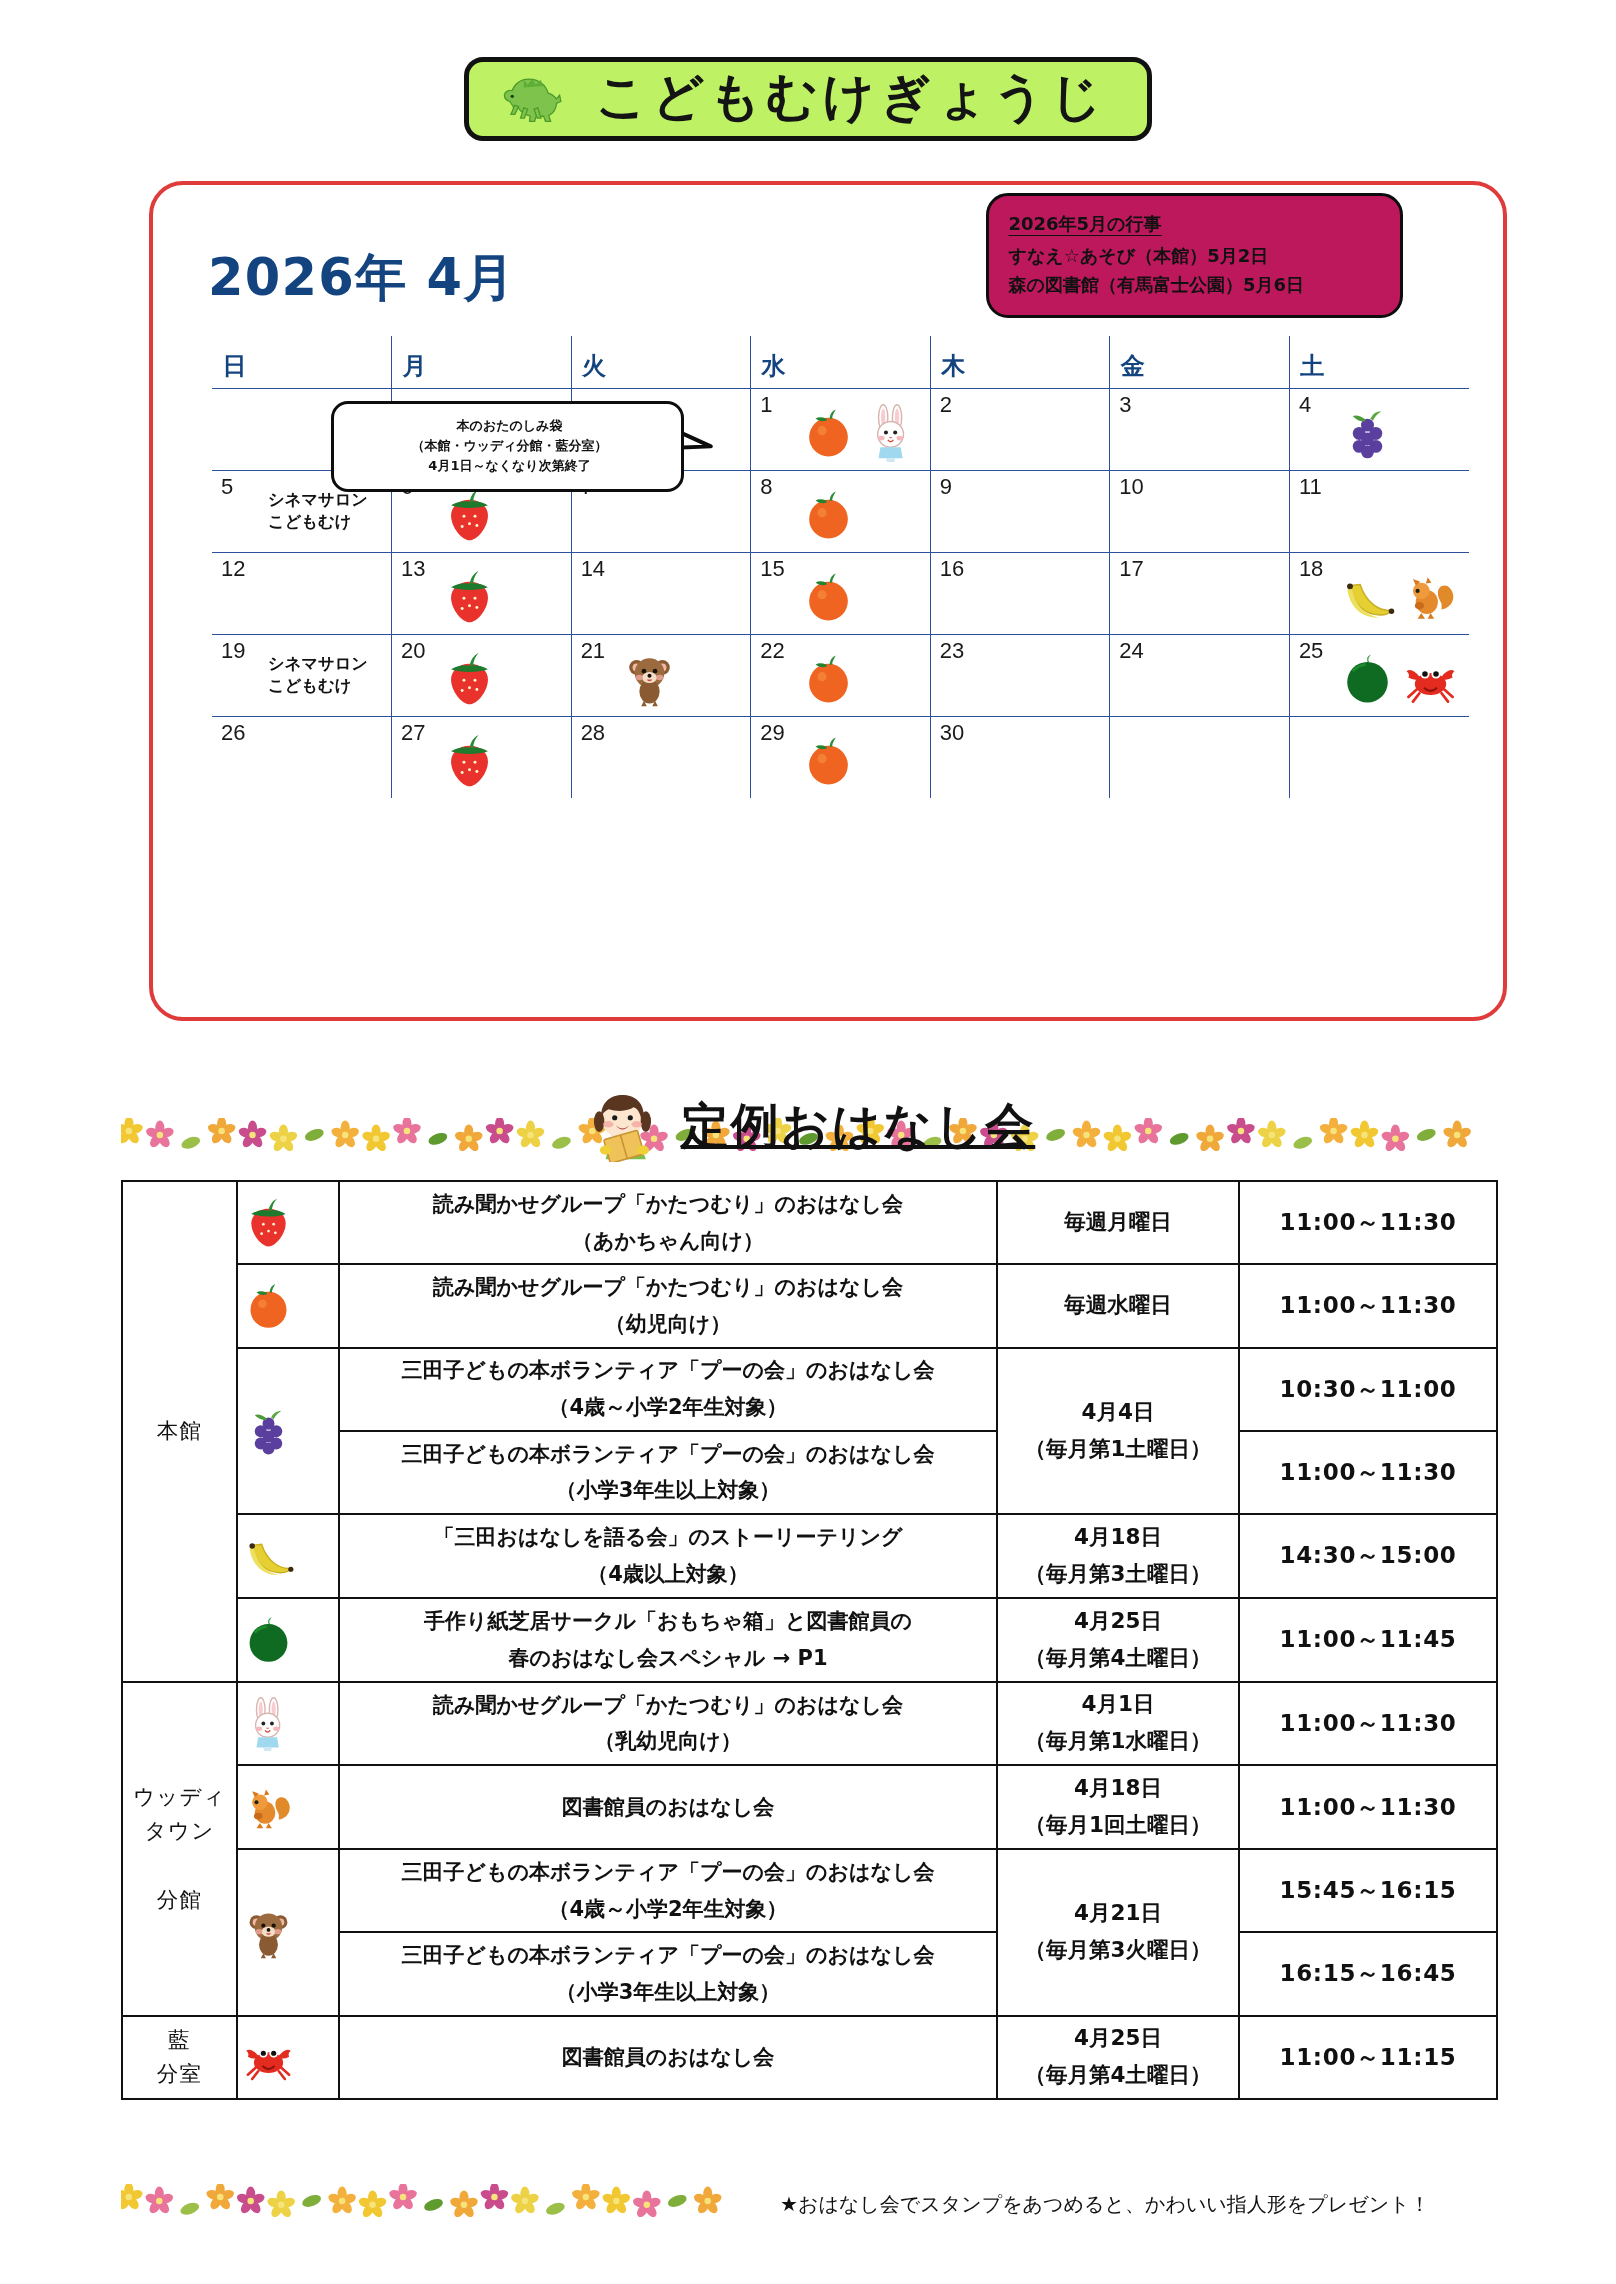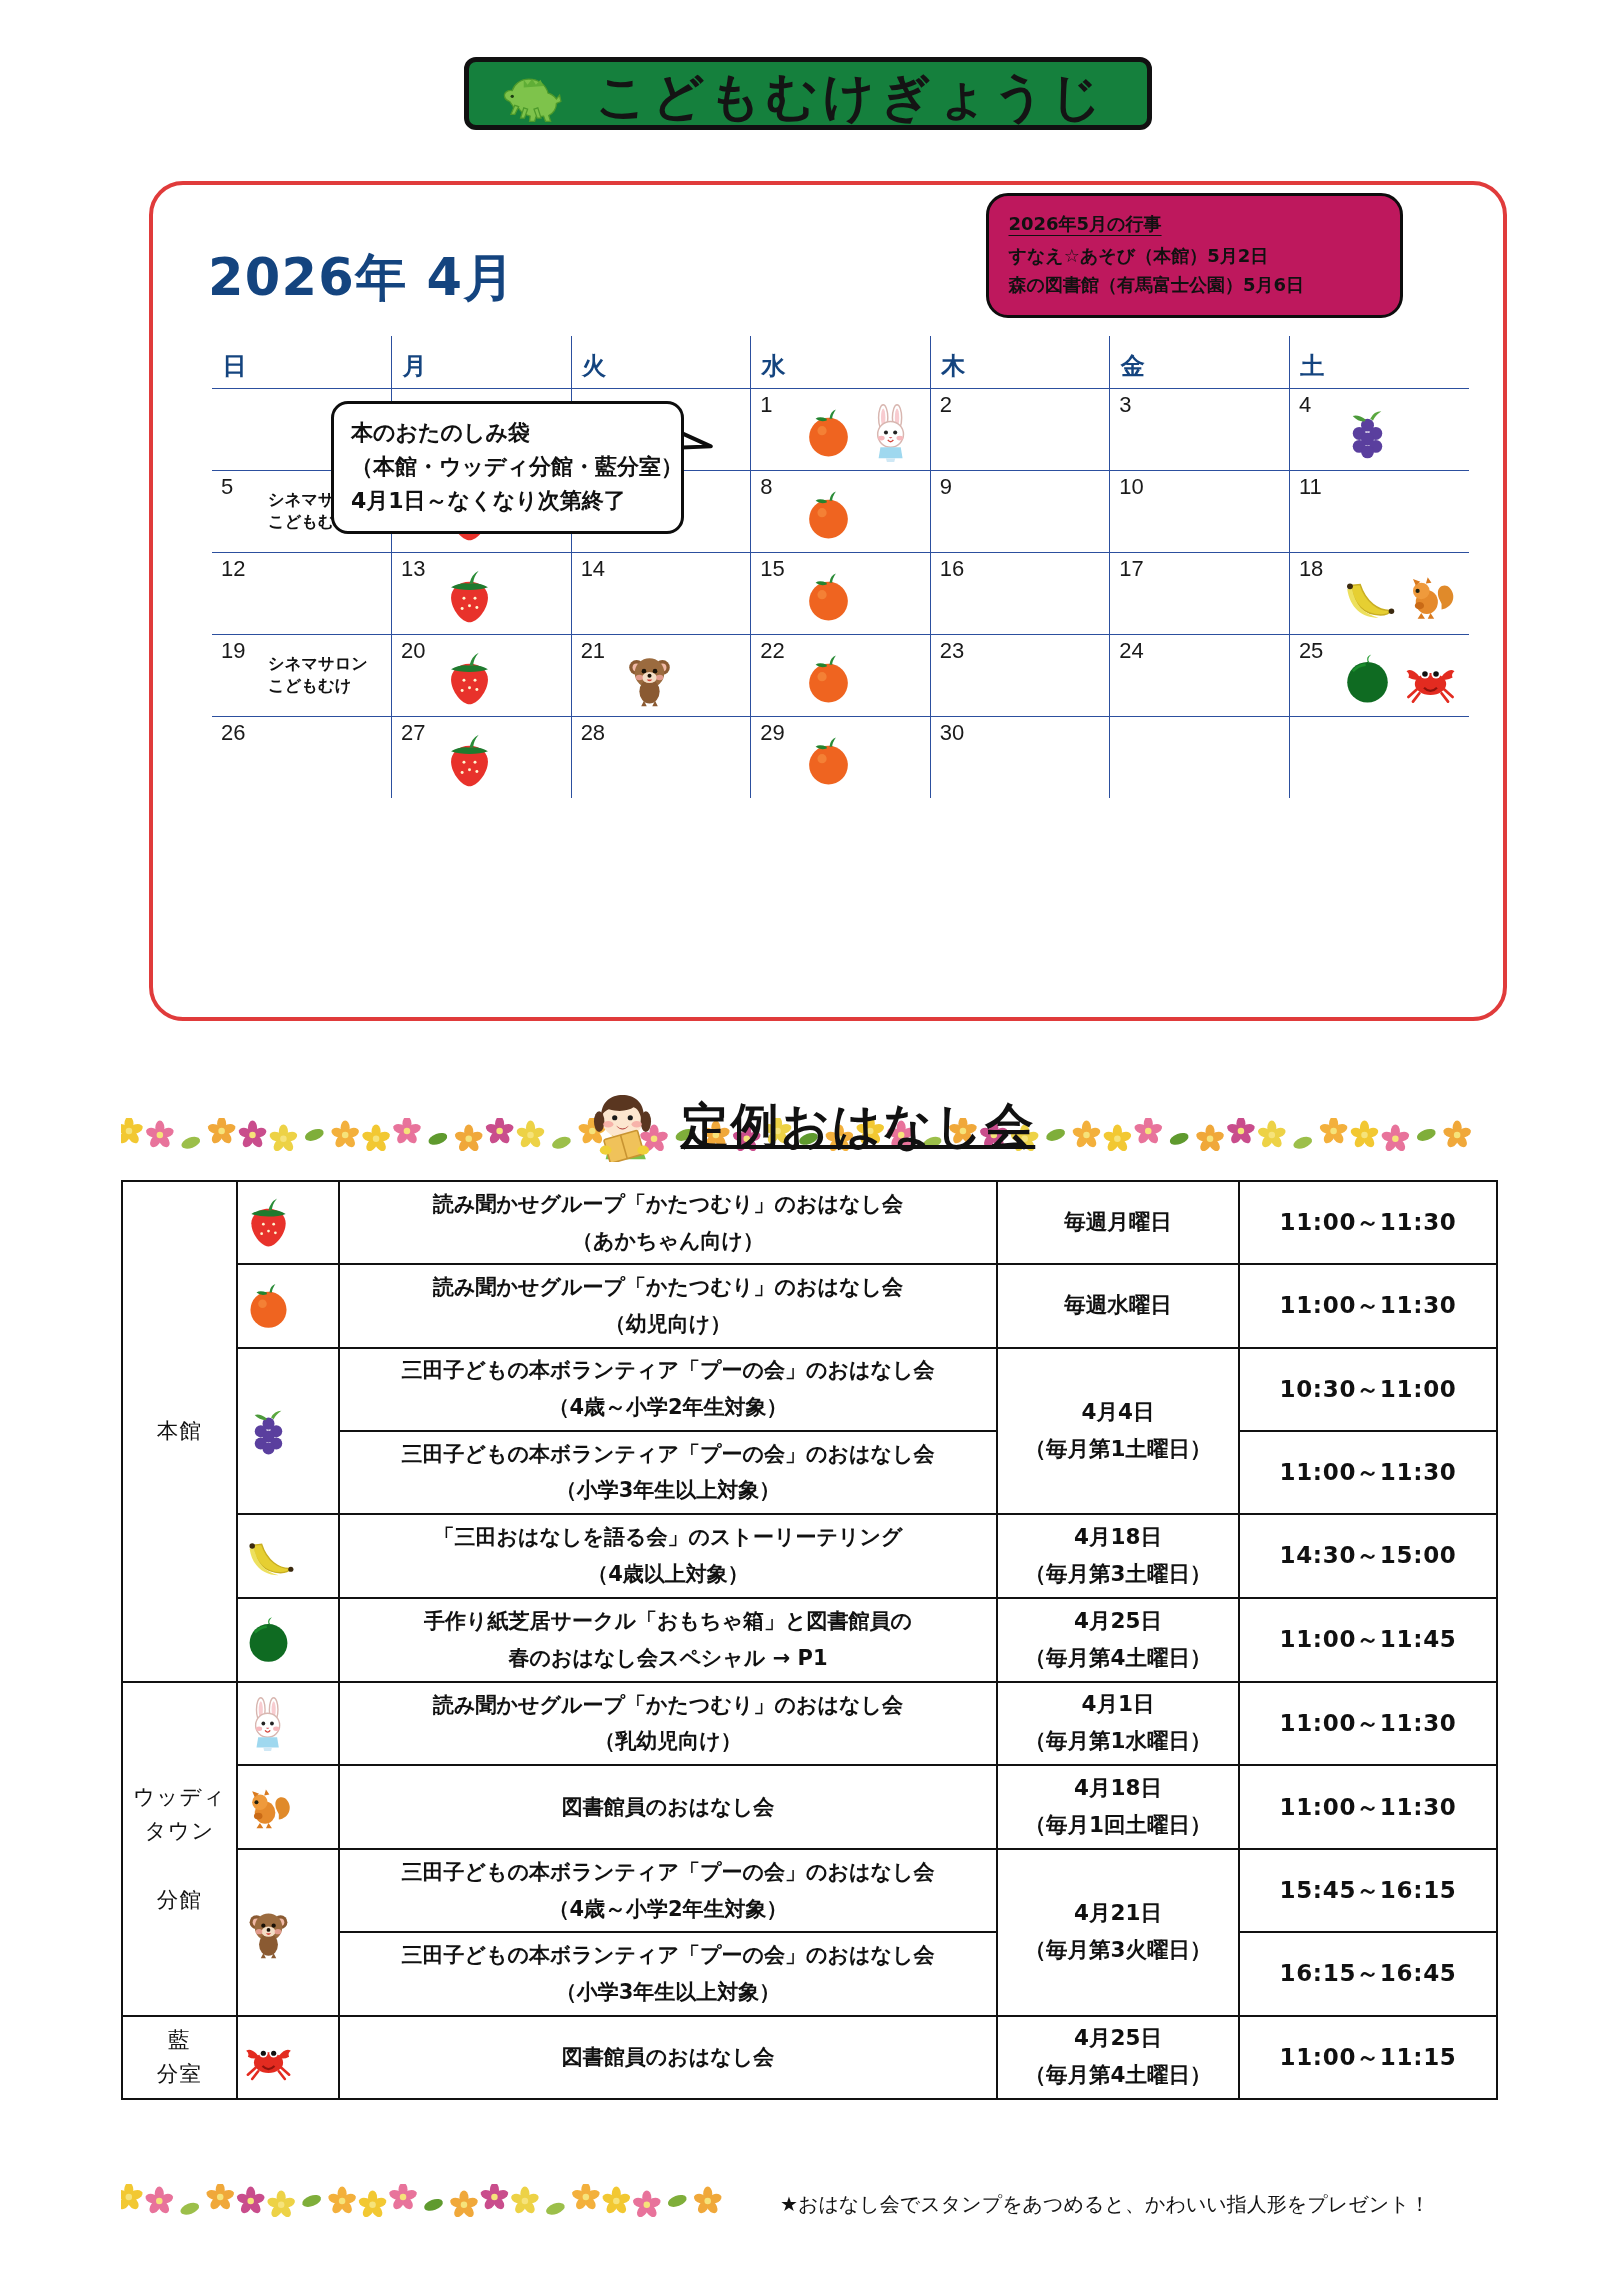--- a/index.html
+++ b/index.html
@@ -15,23 +15,23 @@
 
   
   .title-wrap {
     position: absolute;
     left: 0; top: 57px; width: 1616px;
     display: flex; justify-content: center;
   }
   .title-banner {
     display: flex; align-items: center; gap: 29px;
     border: 5.9px solid #111111;
-    border-radius: 12px;
-    background: #15803d;
-    padding: 9px 40px 3px 33px;
+    border-radius: 19px;
+    background: #bef264;
+    padding: 9px 40px 14px 33px;
   }
   .title-text {
     font-size: 51px;
     font-weight: 700;
     letter-spacing: 4.6px;
     color: #141414;
     line-height: 1;
     white-space: nowrap;
   }
   .dino-icon { width: 64px; height: 50px; flex: none; }
@@ -135,22 +135,22 @@
     position: absolute;
     left: 331px; top: 401px;
     width: 353px;
     border: 3.9px solid #0d0d0d;
     border-radius: 17px;
     background: #fff;
     padding: 11.7px 13px 13px 17px;
     z-index: 6;
   }
   .callout-bag .line {
-    font-size: 22px; font-weight: 700; color: #111;
-    line-height: 1.55; white-space: nowrap;
+    font-size: 13px; font-weight: 700; color: #111;
+    line-height: 1.55; white-space: nowrap; text-align: center;
   }
   .bag-tail { position: absolute; left: 638px; top: 410px; z-index: 5; }
 
   
   .flower-band { position: absolute; height: 43px; }
   .section-head {
     position: absolute;
     left: 0; top: 1089px; width: 1616px;
     display: flex; justify-content: center; align-items: center; gap: 17px;
     z-index: 4;

